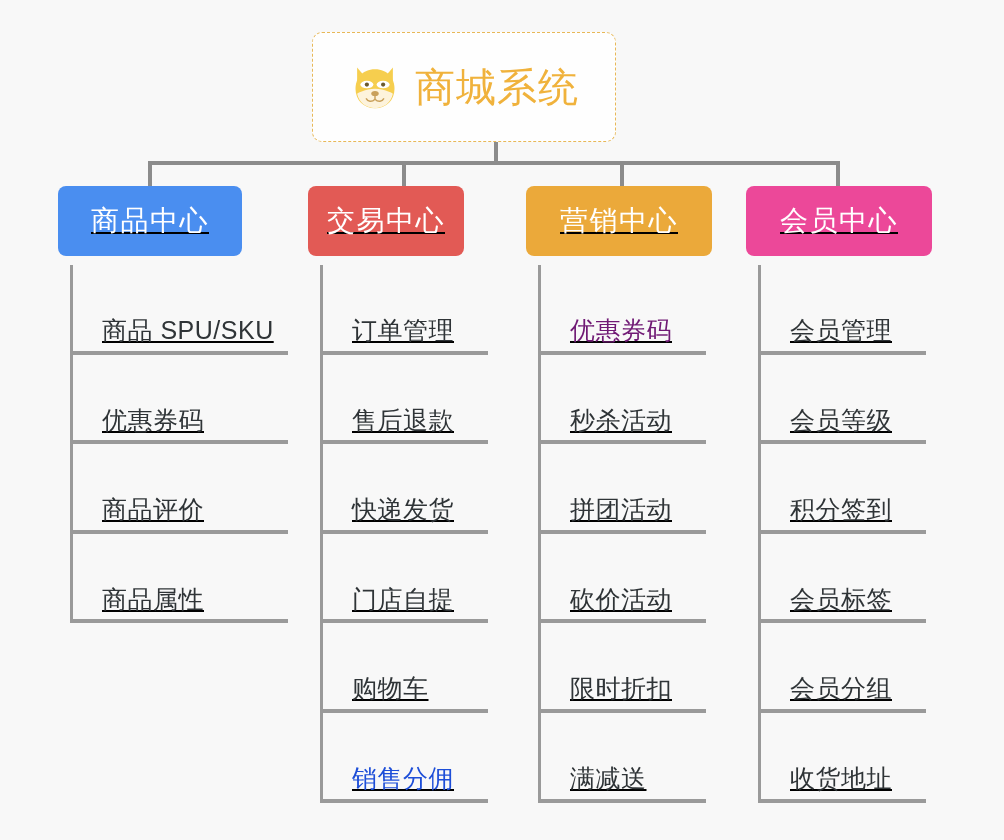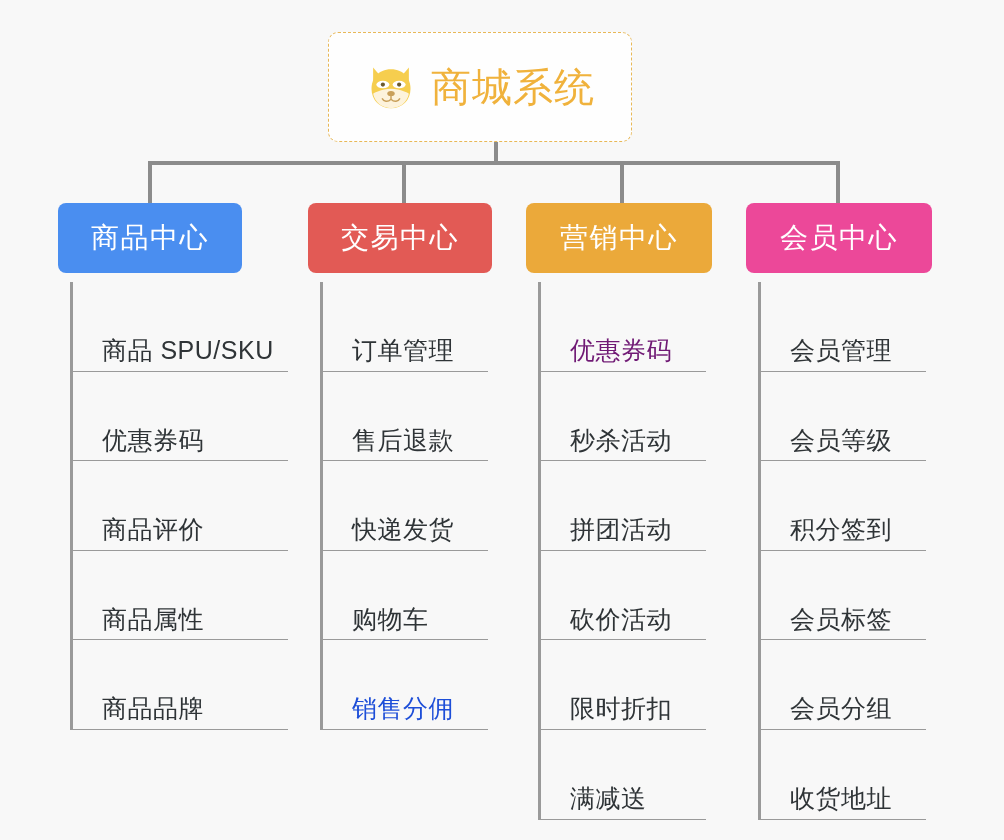--- a/index.html
+++ b/index.html
@@ -18,21 +18,21 @@
   #stage {
     position: relative;
     width: 1004px;
     height: 840px;
     background: #f8f8f8;
   }
 
   
   .root-node {
     position: absolute;
-    left: 328px;
+    left: 312px;
     top: 32px;
     width: 304px;
     height: 110px;
     box-sizing: border-box;
     background: #fefefe;
     border: 1px dashed #e8b857;
     border-radius: 10px;
     display: flex;
     align-items: center;
     justify-content: center;
@@ -56,21 +56,22 @@
   .conn {
     position: absolute;
     background: #8c8c8c;
   }
   .conn-v { width: 4px; }
   .conn-h { height: 4px; }
 
   
   .branch {
     position: absolute;
-    top: 203px;
+    top: 186px;
+    text-decoration: underline;
   }
   .branch-head {
     box-sizing: border-box;
     height: 70px;
     border-radius: 8px;
     display: flex;
     align-items: center;
     justify-content: center;
     color: #ffffff;
     font-size: 28px;
@@ -90,39 +91,39 @@
     left: 12px;
     top: 0;
     bottom: 0;
     width: 3px;
     background: #9a9a9a;
   }
   .leaf {
     position: relative;
     height: 89.6px;
     box-sizing: border-box;
-    border-bottom: 1px solid #d946ef;
+    border-bottom: 4px solid #d946ef;
     display: flex;
     align-items: flex-end;
     justify-content: flex-start;
   }
   .leaf-label {
     font-size: 25px;
     line-height: 1.1;
     color: #2f3437;
     white-space: nowrap;
     padding: 0 14px 6px 30px;
     letter-spacing: 0.5px;
   }
 
   
   #branch-0 { left: 58px;  width: 240px; }
   #branch-0 .branch-head { width: 184px; }
   #branch-1 { left: 308px; width: 200px; }
-  #branch-1 .branch-head { width: 184px; }
+  #branch-1 .branch-head { width: 156px; }
   #branch-2 { left: 526px; width: 200px; }
   #branch-2 .branch-head { width: 186px; }
   #branch-3 { left: 746px; width: 200px; }
   #branch-3 .branch-head { width: 186px; }
 
   
   #branch-0 .leaf { width: 216px; }
   #branch-1 .leaf { width: 166px; }
   #branch-2 .leaf { width: 166px; }
   #branch-3 .leaf { width: 166px; }
@@ -167,41 +168,41 @@
         </div>
       <div class="leaf" style="border-bottom-color: rgb(154, 154, 154);">
           <span class="leaf-label" style="color: rgb(47, 52, 55);">优惠券码</span>
         </div>
       <div class="leaf" style="border-bottom-color: rgb(154, 154, 154);">
           <span class="leaf-label" style="color: rgb(47, 52, 55);">商品评价</span>
         </div>
       <div class="leaf" style="border-bottom-color: rgb(154, 154, 154);">
           <span class="leaf-label" style="color: rgb(47, 52, 55);">商品属性</span>
         </div>
-      <div class="leaf" style="border-bottom-color: rgb(154, 154, 154);">
-          <span class="leaf-label" style="color: rgb(47, 52, 55);">商品品牌</span>
-        </div>
     </div>
   </div>
 
   <div class="branch" id="branch-1">
     <div class="branch-head" style="background: rgb(226, 90, 85);">
       <span>交易中心</span>
     </div>
     <div class="leaf-list" style="--trunk: #9a9a9a;">
       <div class="leaf" style="border-bottom-color: rgb(154, 154, 154);">
           <span class="leaf-label" style="color: rgb(47, 52, 55);">订单管理</span>
         </div>
       <div class="leaf" style="border-bottom-color: rgb(154, 154, 154);">
           <span class="leaf-label" style="color: rgb(47, 52, 55);">售后退款</span>
         </div>
       <div class="leaf" style="border-bottom-color: rgb(154, 154, 154);">
           <span class="leaf-label" style="color: rgb(47, 52, 55);">快递发货</span>
         </div>
       <div class="leaf" style="border-bottom-color: rgb(154, 154, 154);">
+          <span class="leaf-label" style="color: rgb(47, 52, 55);">门店自提</span>
+        </div>
+      <div class="leaf" style="border-bottom-color: rgb(154, 154, 154);">
           <span class="leaf-label" style="color: rgb(47, 52, 55);">购物车</span>
         </div>
       <div class="leaf" style="border-bottom-color: rgb(154, 154, 154);">
           <span class="leaf-label" style="color: #1d4ed8;">销售分佣</span>
         </div>
     </div>
   </div>
 
   <div class="branch" id="branch-2">
     <div class="branch-head" style="background: rgb(235, 169, 58); align-items: center;">

